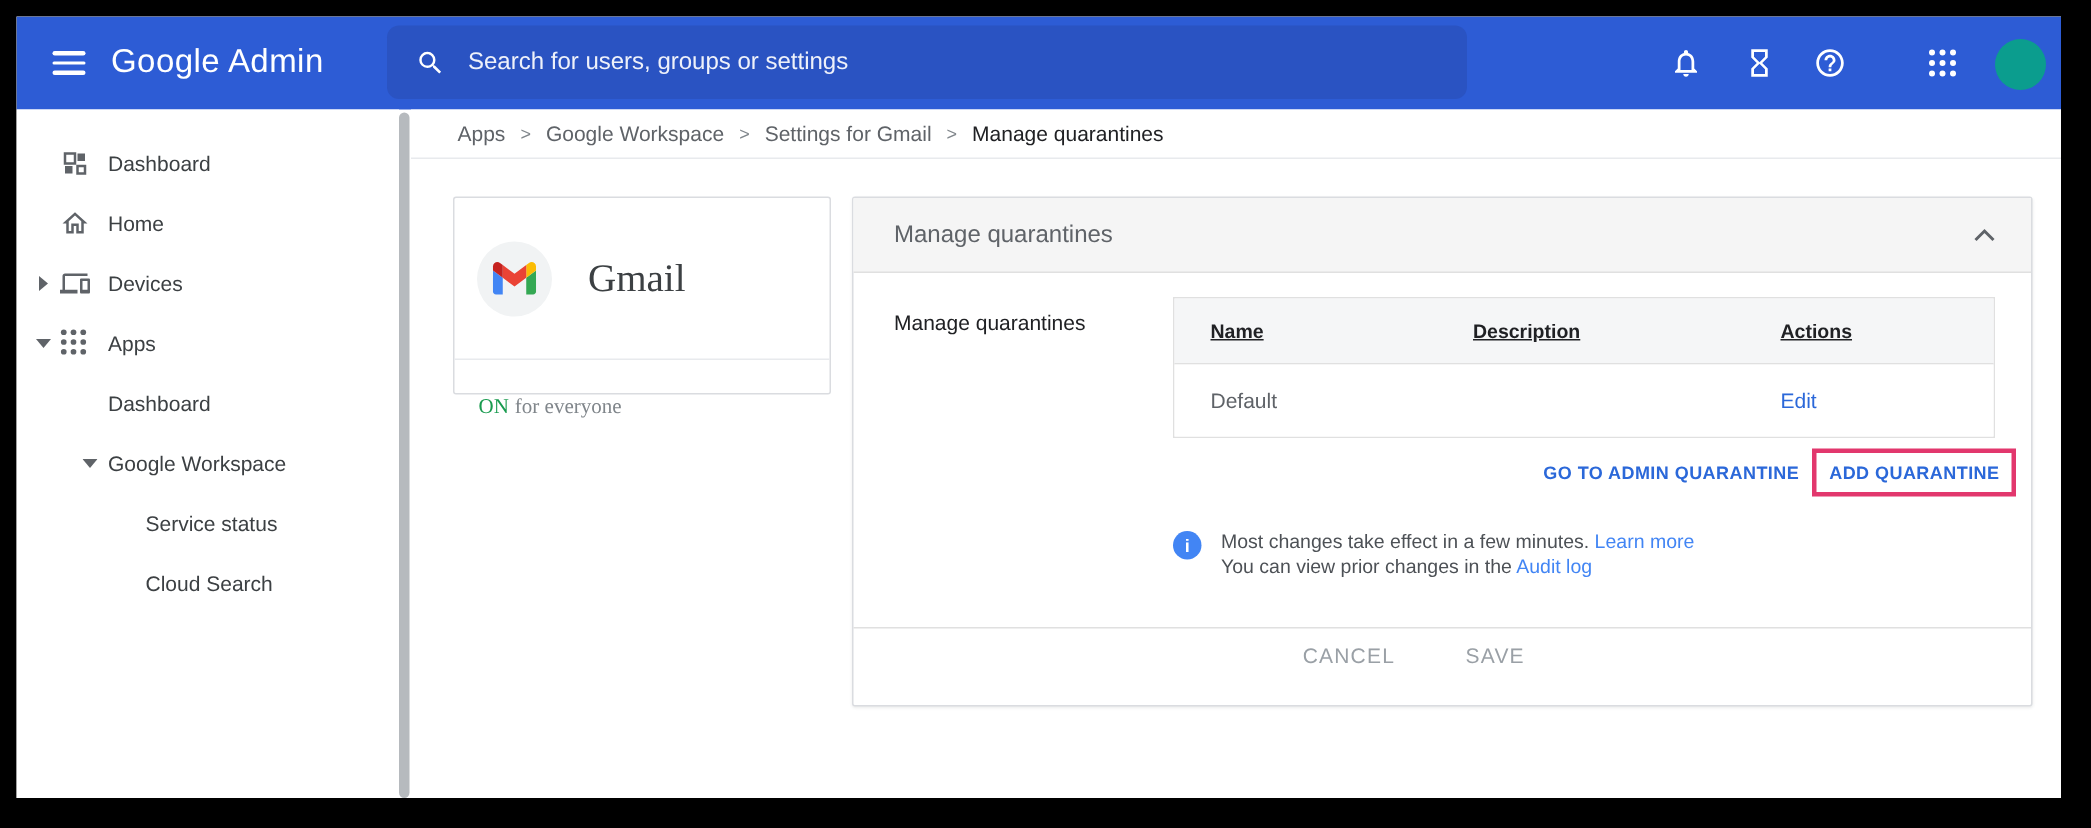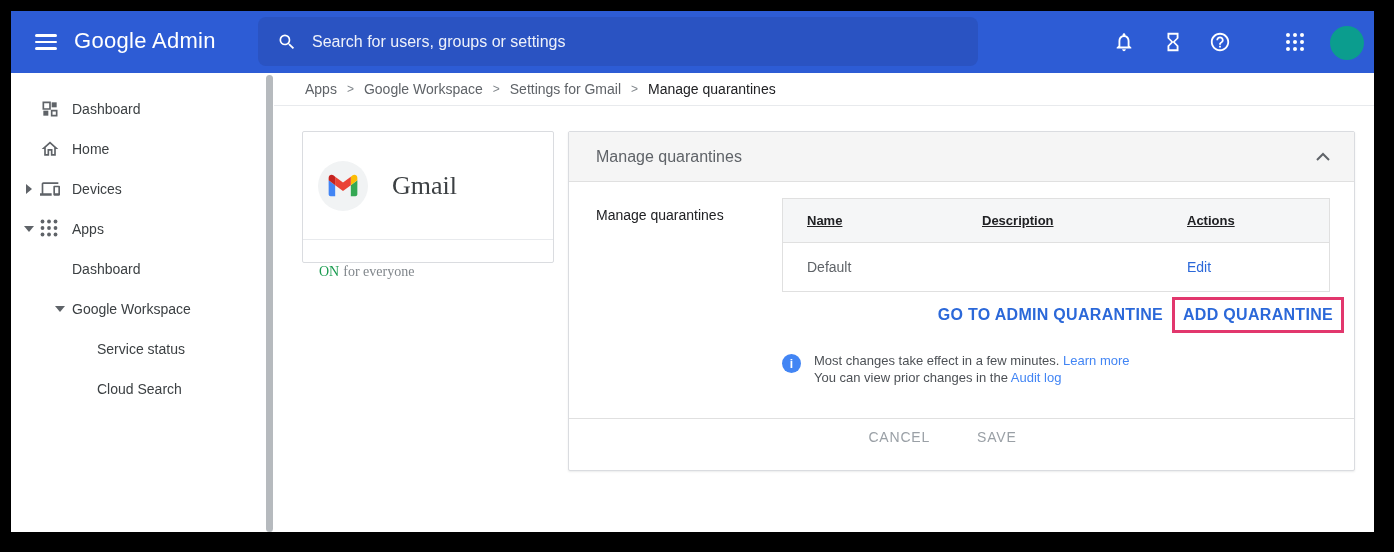--- a/index.html
+++ b/index.html
@@ -83,21 +83,21 @@
              border: 1px solid #e0e0e0; font-size: 13px; }
   .q-thead { display: flex; background: #f5f6f7; border-bottom: 1px solid #e0e0e0;
              height: 44px; align-items: center; }
   .q-th { font-weight: 700; color: #202124; padding-left: 24px; text-decoration: underline; }
   .q-row { display: flex; height: 48px; align-items: center; background: #fff; }
   .q-td { padding-left: 24px; font-size: 14px; color: #5f6368; }
   .col-name { width: 175px; } .col-desc { width: 205px; } .col-act { width: 142px; }
   .edit-link { color: var(--action, #2b68d9); cursor: pointer; }
   .btn-row { position: absolute; top: 114px; right: 10px; height: 37px; display: flex;
              align-items: center; }
-  .text-btn { font-size: 16px; font-weight: 700; letter-spacing: 0.3px;
+  .text-btn { font-size: 12px; font-weight: 700; letter-spacing: 0.3px;
               color: var(--action, #2b68d9); cursor: pointer; white-space: nowrap; }
   .hl-box { border: 3px solid var(--highlight, #e2376d); padding: 6px 8px; margin-left: 9px;
             display: flex; align-items: center; }
   .note { position: absolute; left: 213px; top: 170px; display: flex; }
   .info-ic { width: 19px; height: 19px; border-radius: 50%; background: var(--link, #4285f4);
              color: #fff; font-size: 12px; font-weight: 700; display: flex;
              align-items: center; justify-content: center; margin-top: 2px; flex: 0 0 auto; }
   .note-text { margin-left: 13px; font-size: 13px; color: #4d5156; line-height: 17px; }
   .note-text a { color: var(--link, #4285f4); text-decoration: none; cursor: pointer; }
   .panel-footer { height: 36px; border-top: 1px solid #e0e0e0; display: flex;

